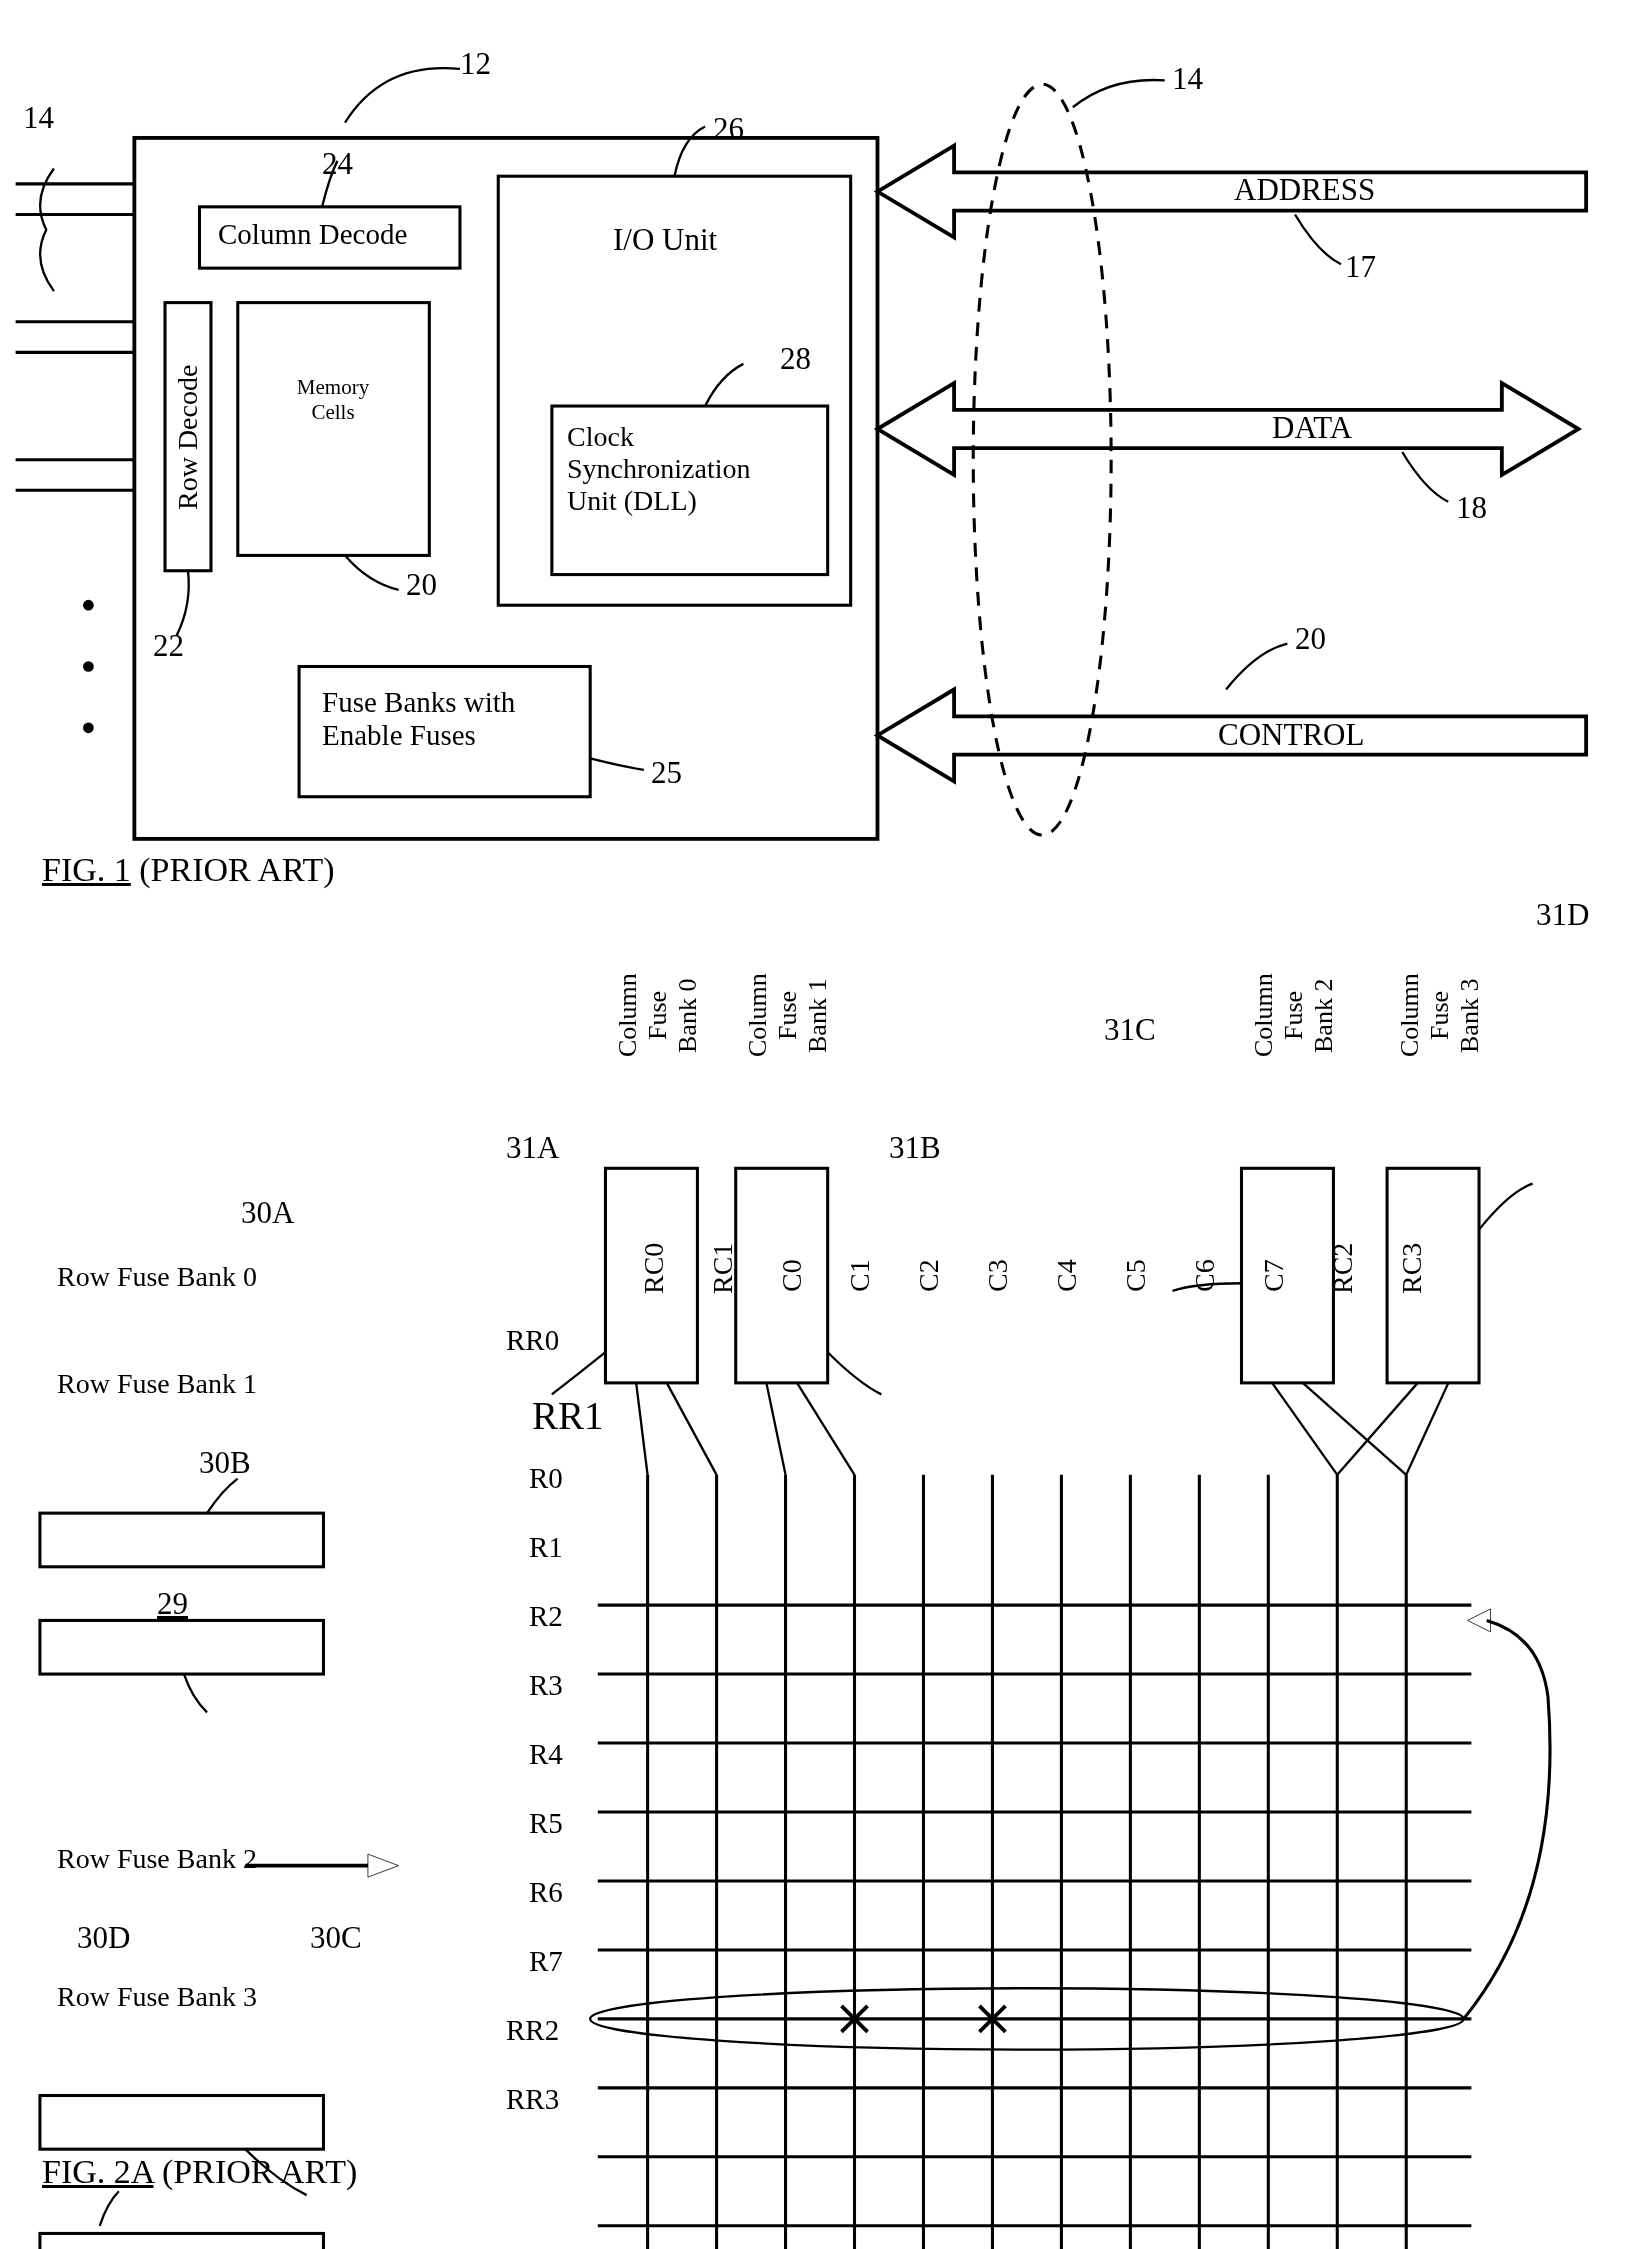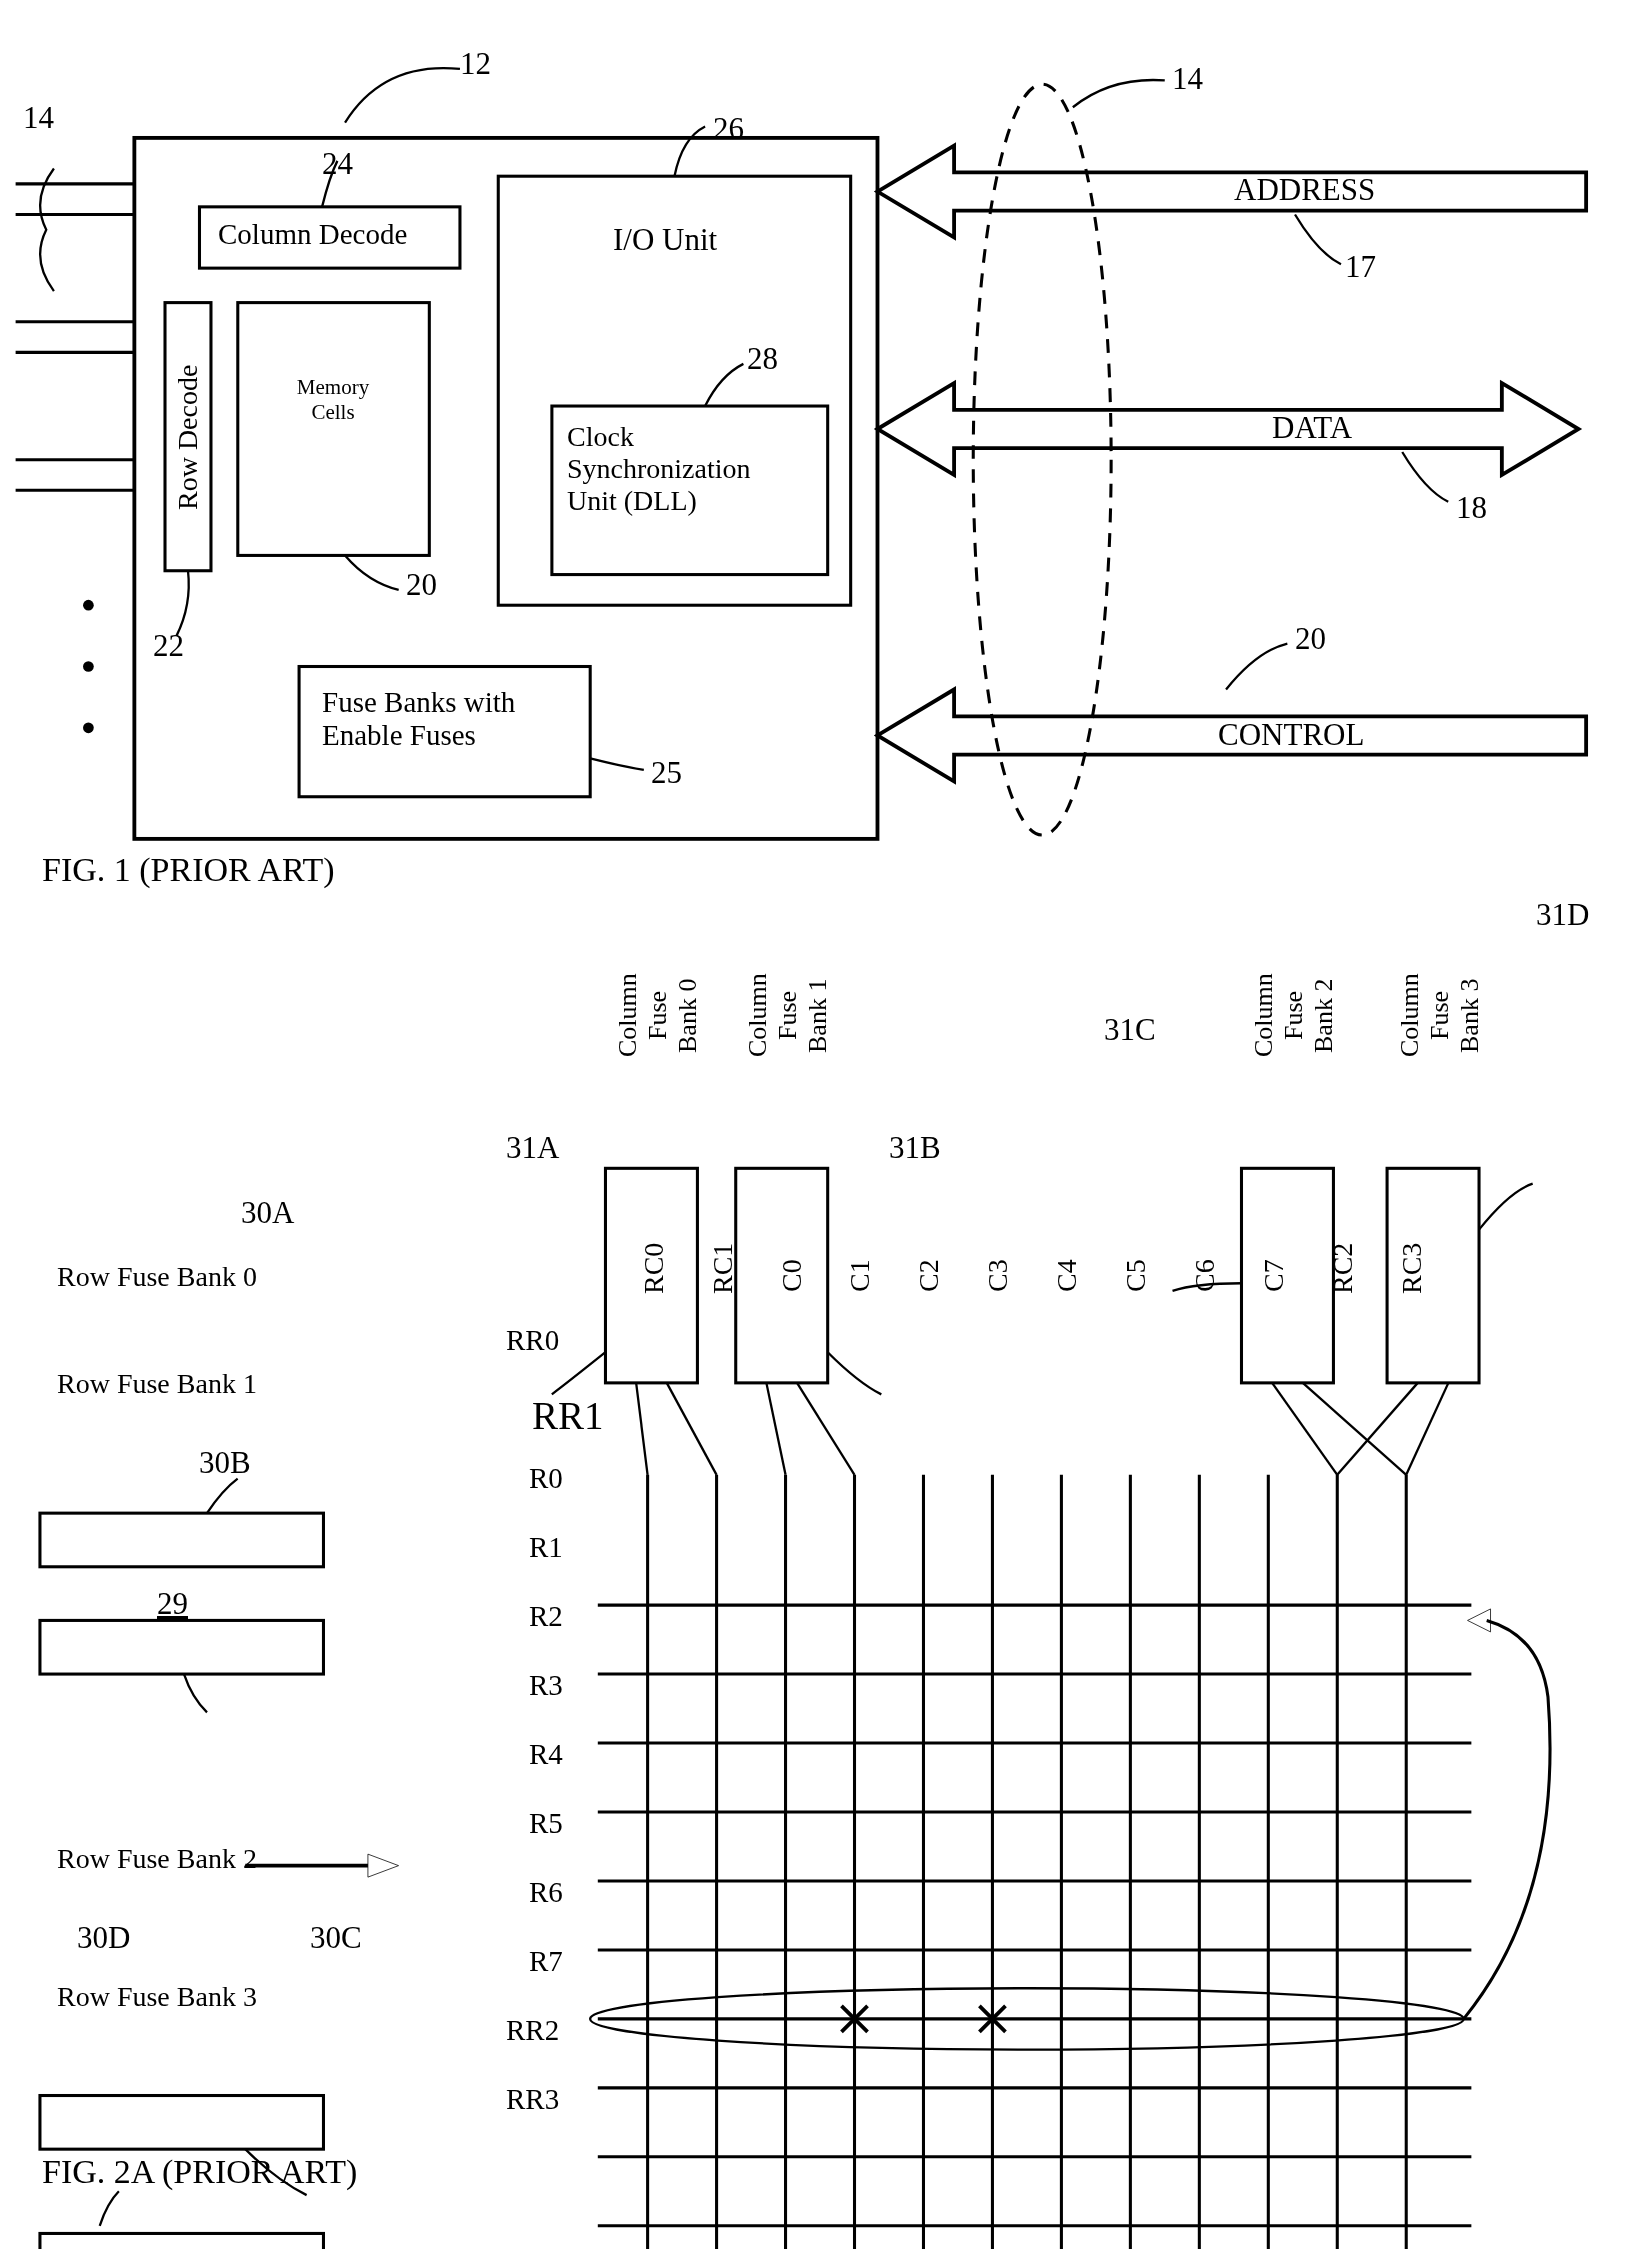--- a/index.html
+++ b/index.html
@@ -7,21 +7,21 @@
     padding: 15.3px;
     font-family: "Times New Roman", serif;
     background: #fff;
     width: 1614px;
     height: 2219px;
     position: relative;
   }
   .abs { position: absolute; }
   .ref { font-size: 31px; }
   .fig-title { font-size: 34px; }
-  .fig-title .ul { }
+  .fig-title .ul { text-decoration: underline; }
   .vtext {
     writing-mode: vertical-rl;
     transform: rotate(180deg);
     text-align: center;
   }
   .col-label {
     writing-mode: vertical-rl;
     transform: rotate(180deg);
     font-size: 28px;
     text-align: center;
@@ -87,21 +87,21 @@
   <path d="M 1690 280 Q 1720 330 1750 345" stroke-width="3"></path>
   <path d="M 1830 590 Q 1860 640 1890 655" stroke-width="3"></path>
   <path d="M 1600 900 Q 1640 850 1680 840" stroke-width="3"></path>
 </svg>
 
 <div class="abs ref" style="left:460px;top:46px">12</div>
 <div class="abs ref" style="left:23px;top:100px">14</div>
 <div class="abs ref" style="left:1172px;top:61px">14</div>
 <div class="abs ref" style="left:322px;top:146px">24</div>
 <div class="abs ref" style="left:713px;top:111px">26</div>
-<div class="abs ref" style="left:747px;top:341px">28</div>
+<div class="abs ref" style="left:780px;top:341px">28</div>
 <div class="abs ref" style="left:406px;top:567px">20</div>
 <div class="abs ref" style="left:153px;top:628px">22</div>
 <div class="abs ref" style="left:651px;top:755px">25</div>
 <div class="abs ref" style="left:1345px;top:249px">17</div>
 <div class="abs ref" style="left:1456px;top:490px">18</div>
 <div class="abs ref" style="left:1295px;top:621px">20</div>
 
 <div class="abs" style="left:218px;top:218px;font-size:29px">Column Decode</div>
 <div class="abs vtext" style="left:172px;top:322px;font-size:28px;height:230px">Row Decode</div>
 <div class="abs" style="left:268px;top:375px;font-size:21px;text-align:center;white-space:pre-line;width:130px">Memory

